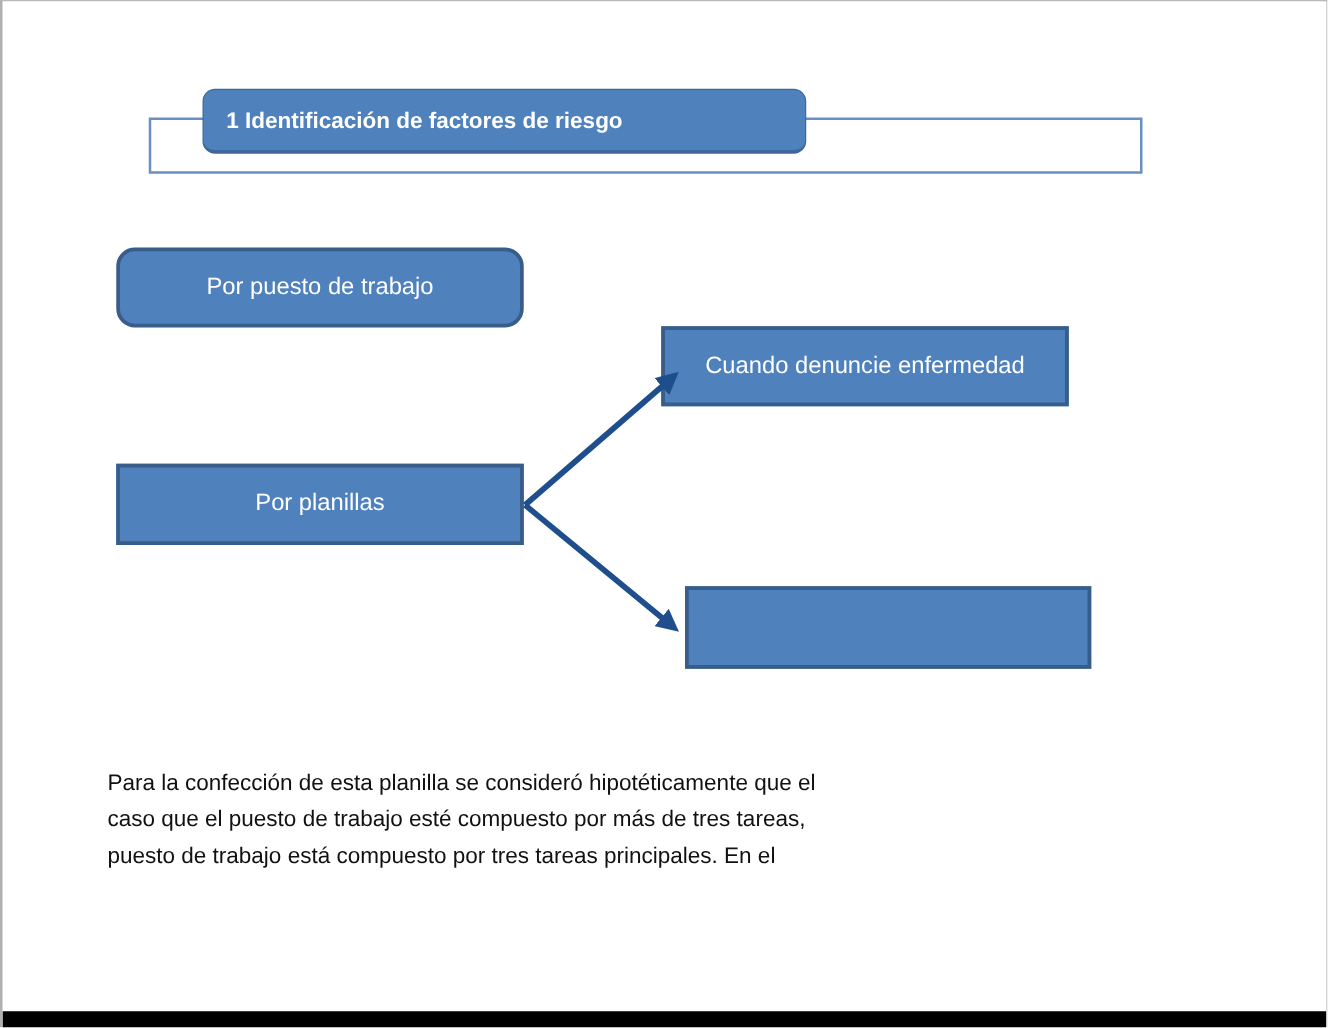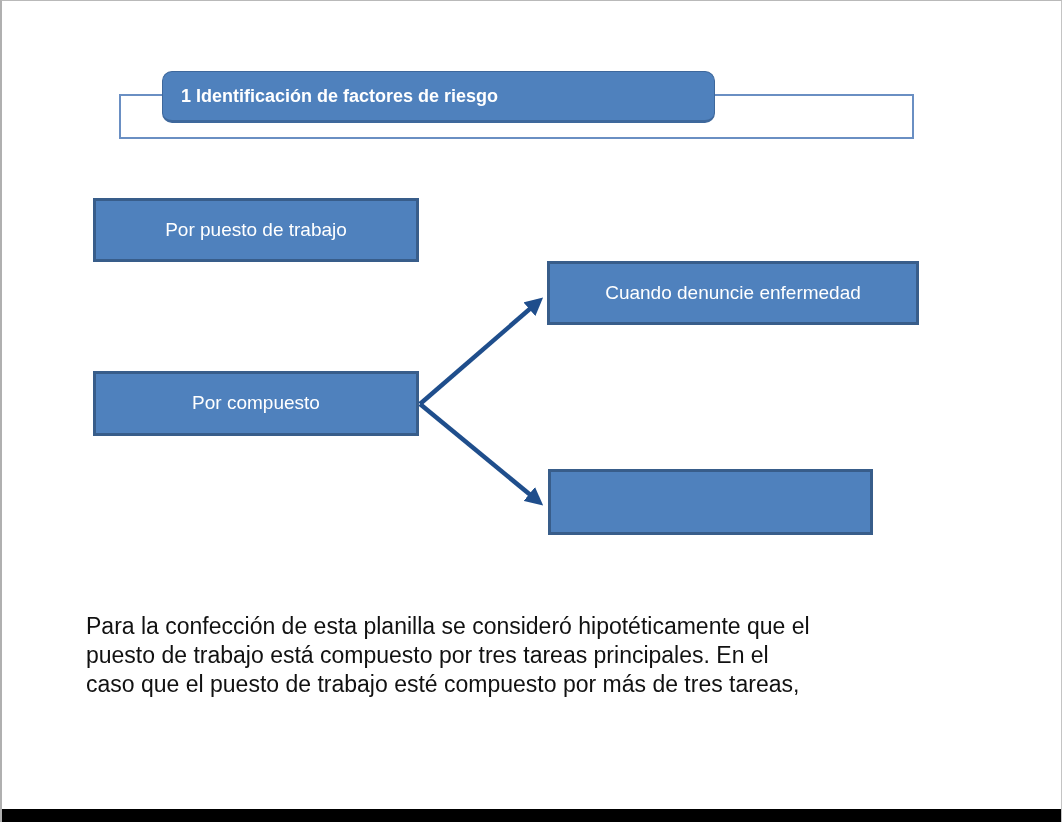--- a/index.html
+++ b/index.html
@@ -31,21 +31,21 @@
     position: absolute;
     left: 117px; top: 93px;
     width: 795px; height: 45px;
     box-sizing: border-box;
     border: 2px solid #6a8fc3;
     background: transparent;
   }
   .header-box {
     position: absolute;
     left: 160px; top: 70px;
-    width: 553px; height: 52px;
+    width: 483px; height: 52px;
     box-sizing: border-box;
     background: #4f81bd;
     border: 1px solid #3e689c;
     border-bottom: 3px solid #3e689c;
     border-radius: 10px;
     color: #ffffff;
     font-size: 18px;
     font-weight: bold;
     display: flex;
     align-items: center;
@@ -58,56 +58,56 @@
     border: 3px solid #385d8a;
     color: #ffffff;
     font-size: 19px;
     display: flex;
     flex-direction: column;
     align-items: center;
     justify-content: center;
     text-align: center;
     line-height: 1.3;
   }
-  .node-por-puesto    { left: 91px;  top: 197px; width: 326px; height: 64px; }
+  .node-por-puesto    { left: 91px;  top: 197px; width: 326px; height: 64px; border-radius: 15px; }
   .node-por-trabajador{ left: 91px;  top: 370px; width: 326px; height: 65px; }
-  .node-denuncie      { left: 545px; top: 260px; width: 372px; height: 64px; }
+  .node-denuncie      { left: 527px; top: 260px; width: 326px; height: 64px; }
   .node-presente      { left: 546px; top: 468px; width: 325px; height: 66px; }
   .arrows-layer {
     position: absolute;
     left: 0; top: 0;
     width: 1062px; height: 822px;
     pointer-events: none;
   }
   .paragraph {
     position: absolute;
     left: 84px; top: 611px;
     width: 880px;
     color: #111111;
-    font-size: 23px;
+    font-size: 18px;
     line-height: 29px;
   }
   .paragraph .pline { white-space: nowrap; }
 </style>
 </head>
 <body>
 
 <div class="slide">
 
   <div class="bracket-rect"></div>
   <div class="header-box">
     <span>1 Identificación de factores de riesgo</span>
   </div>
 
   <div class="node node-por-puesto">
     <span>Por puesto de trabajo</span>
   </div>
 
   <div class="node node-por-trabajador">
-    <span>Por compuesto</span>
+    <span>Por planillas</span>
   </div>
 
   <div class="node node-denuncie">
     <span>Cuando denuncie enfermedad</span>
   </div>
 
   <div class="node node-presente">
   </div>
 
   <svg class="arrows-layer" viewBox="0 0 1062 822" xmlns="http://www.w3.org/2000/svg">
@@ -115,19 +115,19 @@
       <marker id="arrowhead" viewBox="0 0 10 10" refX="7" refY="5" markerWidth="4" markerHeight="4" orient="auto">
         <path d="M0,0 L10,5 L0,10 z" fill="#1f4e8c"></path>
       </marker>
     </defs>
     <line x1="418" y1="403" x2="537" y2="300" stroke="#1f4e8c" stroke-width="4.5" marker-end="url(#arrowhead)"></line>
     <line x1="418" y1="403" x2="537" y2="501" stroke="#1f4e8c" stroke-width="4.5" marker-end="url(#arrowhead)"></line>
   </svg>
 
   <div class="paragraph">
     <div class="pline">Para la confección de esta planilla se consideró hipotéticamente que el</div>
+    <div class="pline">caso que el puesto de trabajo esté compuesto por más de tres tareas,</div>
     <div class="pline">puesto de trabajo está compuesto por tres tareas principales. En el</div>
-    <div class="pline">caso que el puesto de trabajo esté compuesto por más de tres tareas,</div>
   </div>
 
   <div class="bottom-bar"></div>
 
 </div>
 
 </body></html>

